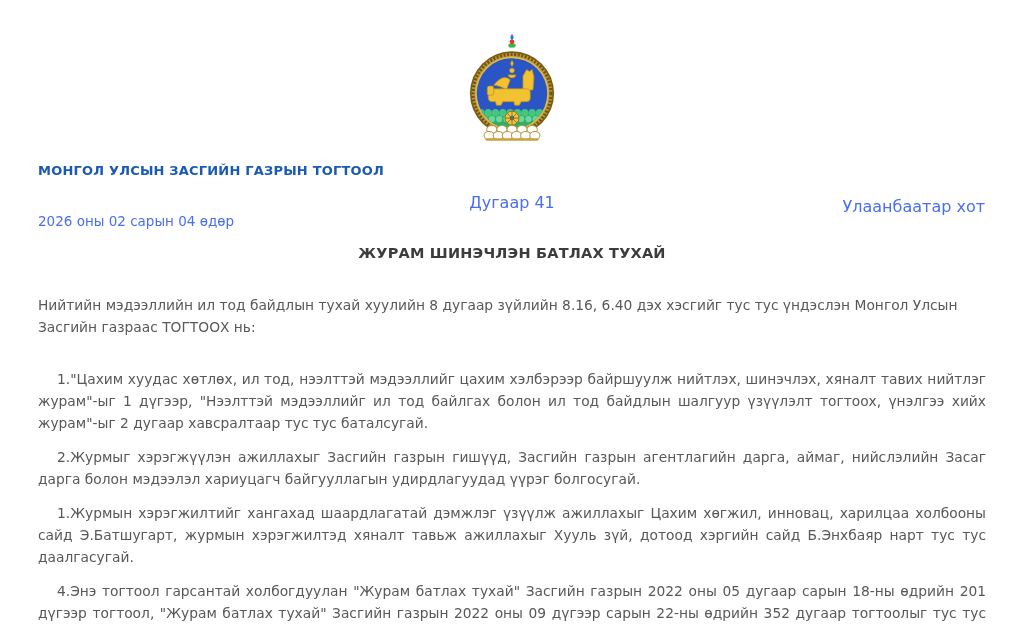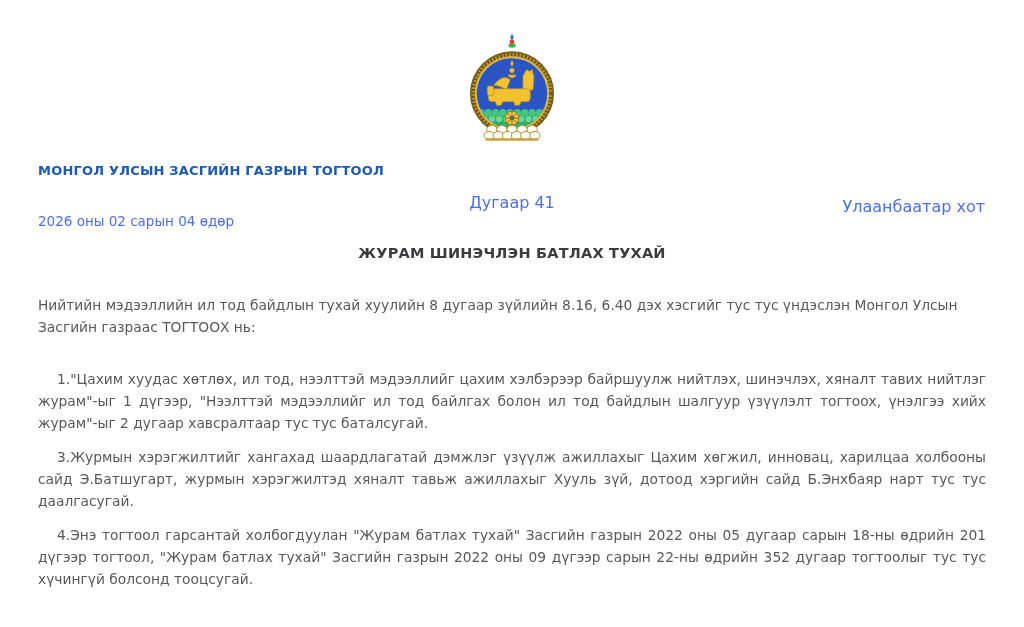--- a/index.html
+++ b/index.html
@@ -123,16 +123,17 @@
     <span class="meta-number">Дугаар 41</span>
     <span class="meta-city">Улаанбаатар хот</span>
   </div>
   <p class="meta-date">2026 оны 02 сарын 04 өдөр</p>
 
   <h2 class="doc-heading">ЖУРАМ ШИНЭЧЛЭН БАТЛАХ ТУХАЙ</h2>
 
   <p class="body-text preamble">Нийтийн мэдээллийн ил тод байдлын тухай хуулийн 8 дугаар зүйлийн 8.16, 6.40 дэх хэсгийг тус тус үндэслэн Монгол Улсын Засгийн газраас ТОГТООХ нь:</p>
 
   <p class="body-text item">1."Цахим хуудас хөтлөх, ил тод, нээлттэй мэдээллийг цахим хэлбэрээр байршуулж нийтлэх, шинэчлэх, хяналт тавих нийтлэг журам"-ыг 1 дүгээр, "Нээлттэй мэдээллийг ил тод байлгах болон ил тод байдлын шалгуур үзүүлэлт тогтоох, үнэлгээ хийх журам"-ыг 2 дугаар хавсралтаар тус тус баталсугай.</p>
-  <p class="body-text item">3.Журмын хэрэгжилтийг хангахад шаардлагатай дэмжлэг үзүүлж ажиллахыг Цахим хөгжил, инновац, харилцаа холбооны сайд Э.Батшугарт, журмын хэрэгжилтэд хяналт тавьж ажиллахыг Хууль зүй, дотоод хэргийн сайд Б.Энхбаяр нарт тус тус даалгасугай.</p>
+  <p class="body-text item">2.Журмыг хэрэгжүүлэн ажиллахыг Засгийн газрын гишүүд, Засгийн газрын агентлагийн дарга, аймаг, нийслэлийн Засаг дарга болон мэдээлэл хариуцагч байгууллагын удирдлагуудад үүрэг болгосугай.</p>
+  <p class="body-text item">1.Журмын хэрэгжилтийг хангахад шаардлагатай дэмжлэг үзүүлж ажиллахыг Цахим хөгжил, инновац, харилцаа холбооны сайд Э.Батшугарт, журмын хэрэгжилтэд хяналт тавьж ажиллахыг Хууль зүй, дотоод хэргийн сайд Б.Энхбаяр нарт тус тус даалгасугай.</p>
   <p class="body-text item">4.Энэ тогтоол гарсантай холбогдуулан "Журам батлах тухай" Засгийн газрын 2022 оны 05 дугаар сарын 18-ны өдрийн 201 дүгээр тогтоол, "Журам батлах тухай" Засгийн газрын 2022 оны 09 дүгээр сарын 22-ны өдрийн 352 дугаар тогтоолыг тус тус хүчингүй болсонд тооцсугай.</p>
 
 </div>
 
 </body></html>

